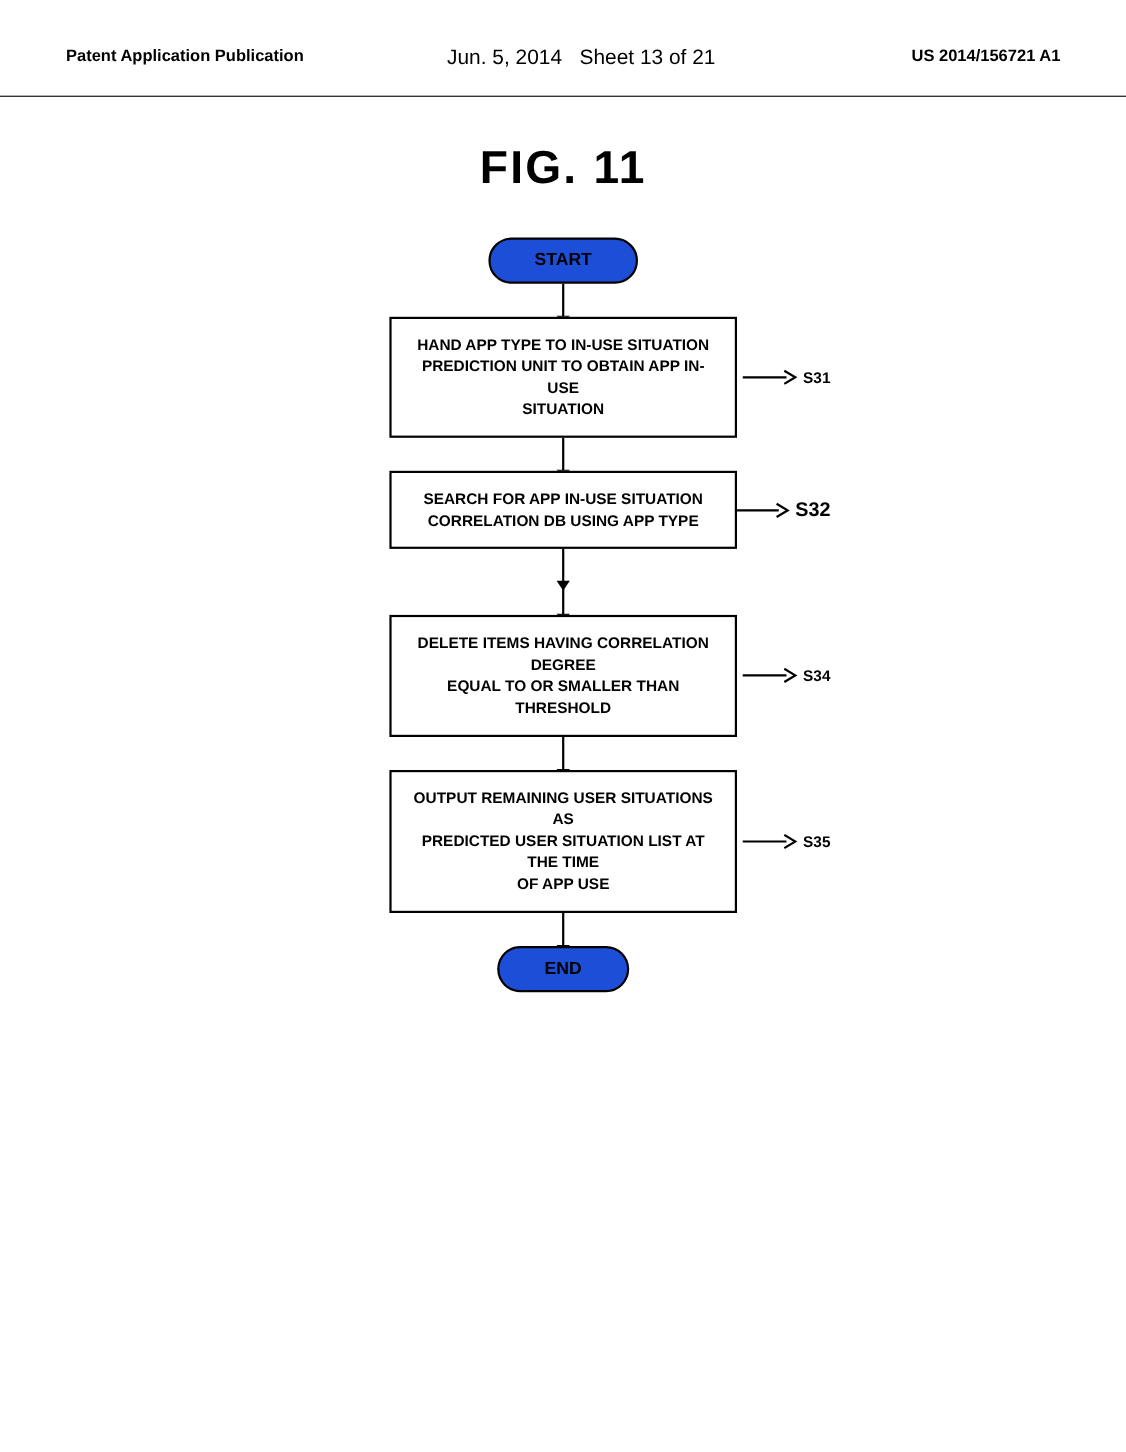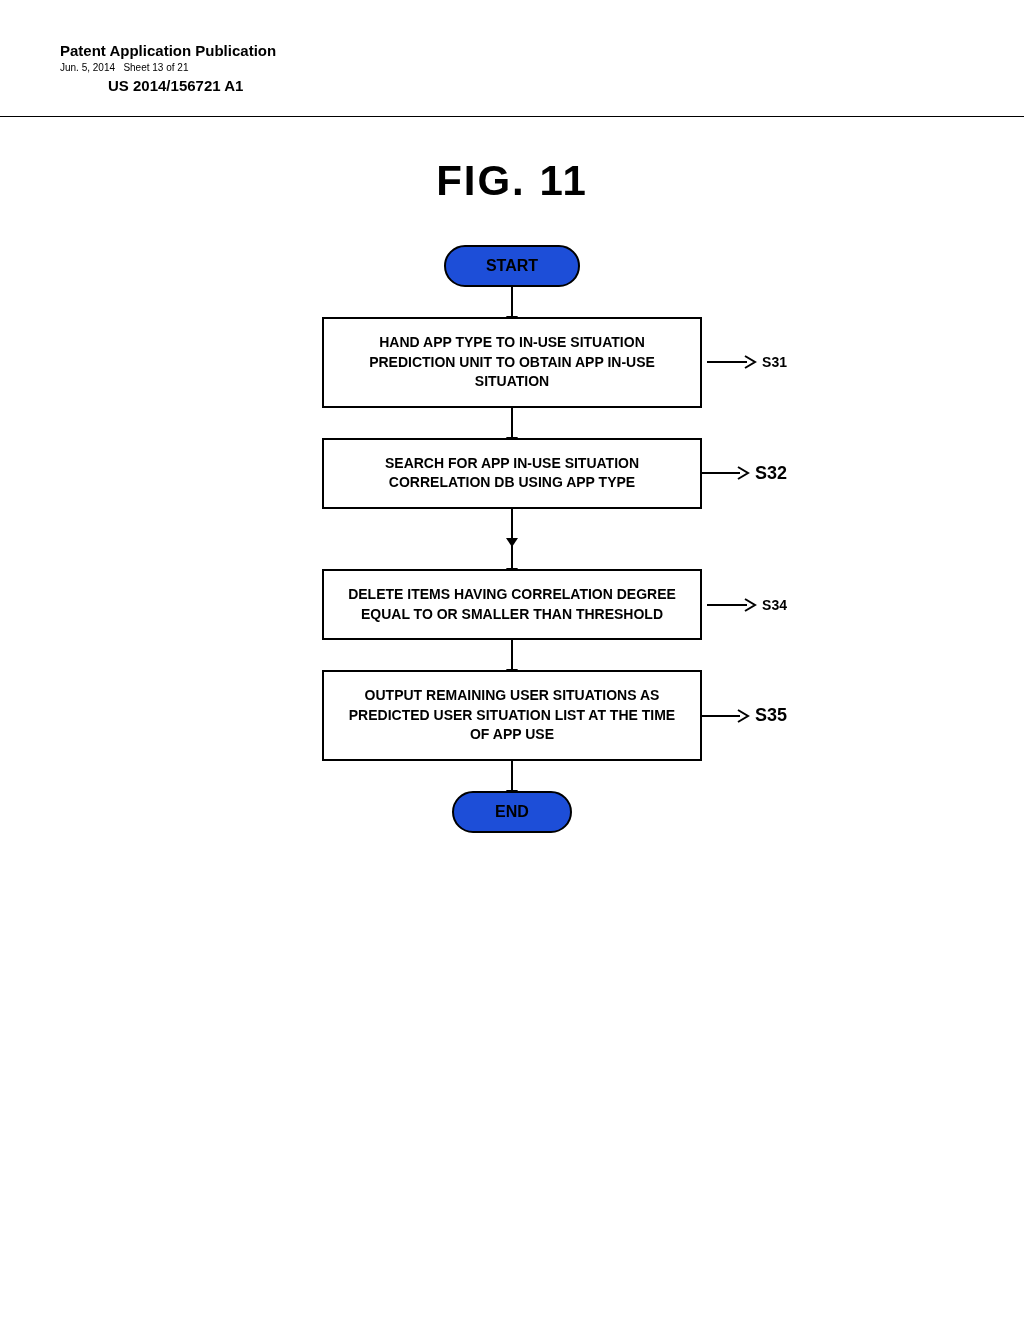--- a/index.html
+++ b/index.html
@@ -10,29 +10,28 @@
       font-family: Arial, sans-serif;
       position: relative;
       overflow: hidden;
     }
     .header {
       display: flex;
       justify-content: space-between;
       align-items: flex-start;
       padding: 40px 60px 20px 60px;
       border-bottom: 1px solid #000;
-      flex-direction: column;
     }
     .header-left {
       font-size: 15px;
       font-weight: bold;
       line-height: 1.4;
     }
     .header-center {
-      font-size: 10px;
+      font-size: 19px;
       text-align: center;
       line-height: 1.4;
     }
     .header-right {
       font-size: 15px;
       font-weight: bold;
       line-height: 1.4;
       padding-left: 48px;
     }
     .main-content {
@@ -64,21 +63,21 @@
       text-align: center;
       min-width: 120px;
     }
     .node-rect {
       border: 2px solid #000;
       padding: 14px 20px;
       font-size: 14px;
       font-weight: bold;
       background: #fff;
       text-align: center;
-      width: 380px;
+      width: 316px;
       line-height: 1.4;
     }
     .arrow-down {
       width: 2px;
       height: 30px;
       background: #000;
       position: relative;
       margin: 0 auto;
     }
     .arrow-down::after {
@@ -175,21 +174,21 @@
       <div class="node-rect">
         OUTPUT REMAINING USER SITUATIONS AS<br>
         PREDICTED USER SITUATION LIST AT THE TIME<br>
         OF APP USE
       </div>
       <div style="position:absolute; right:-85px; display:flex; align-items:center;">
         <svg width="55" height="20">
           <line x1="0" y1="10" x2="40" y2="10" stroke="#000" stroke-width="2"></line>
           <path d="M38,4 L48,10 L38,16" stroke="#000" stroke-width="2" fill="none"></path>
         </svg>
-        <span style="font-size:18px;font-weight:bold;">S35</span>
+        <span style="font-size:14px;font-weight:bold;">S35</span>
       </div>
     </div>
 
     <div class="arrow-down"></div>
 
     <div class="step-row">
       <div class="node-oval">END</div>
     </div>
 
   </div>

